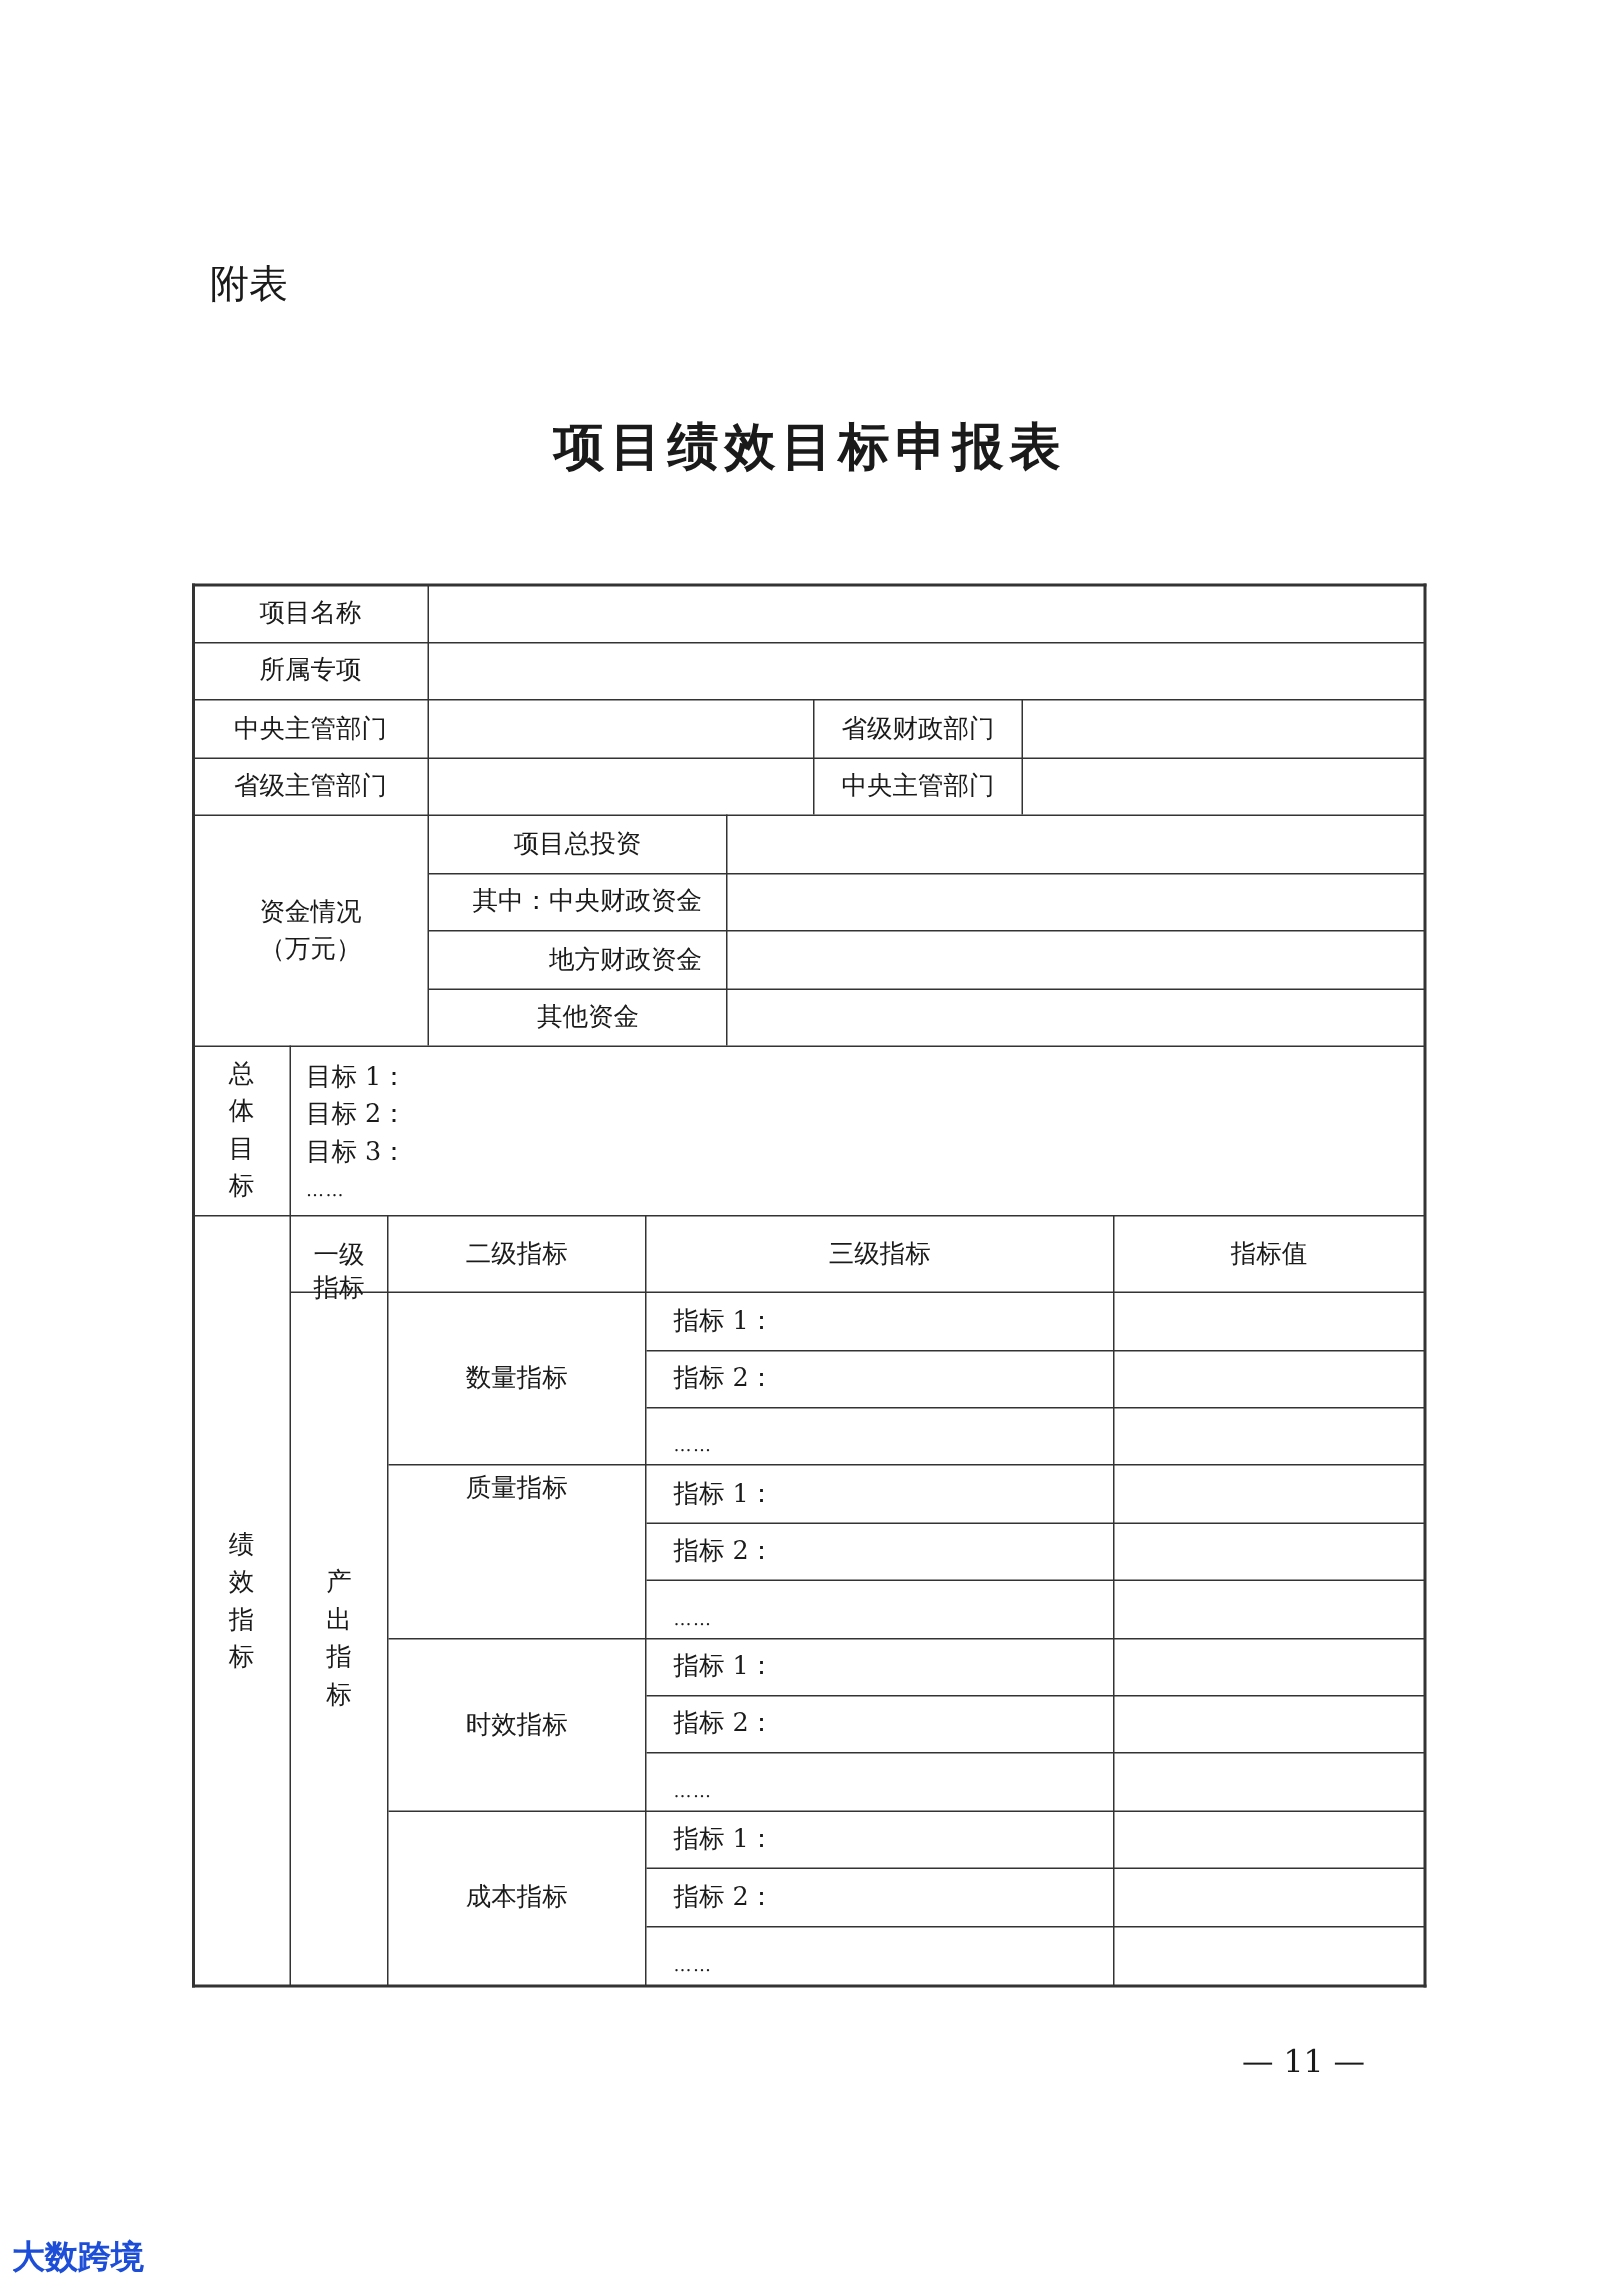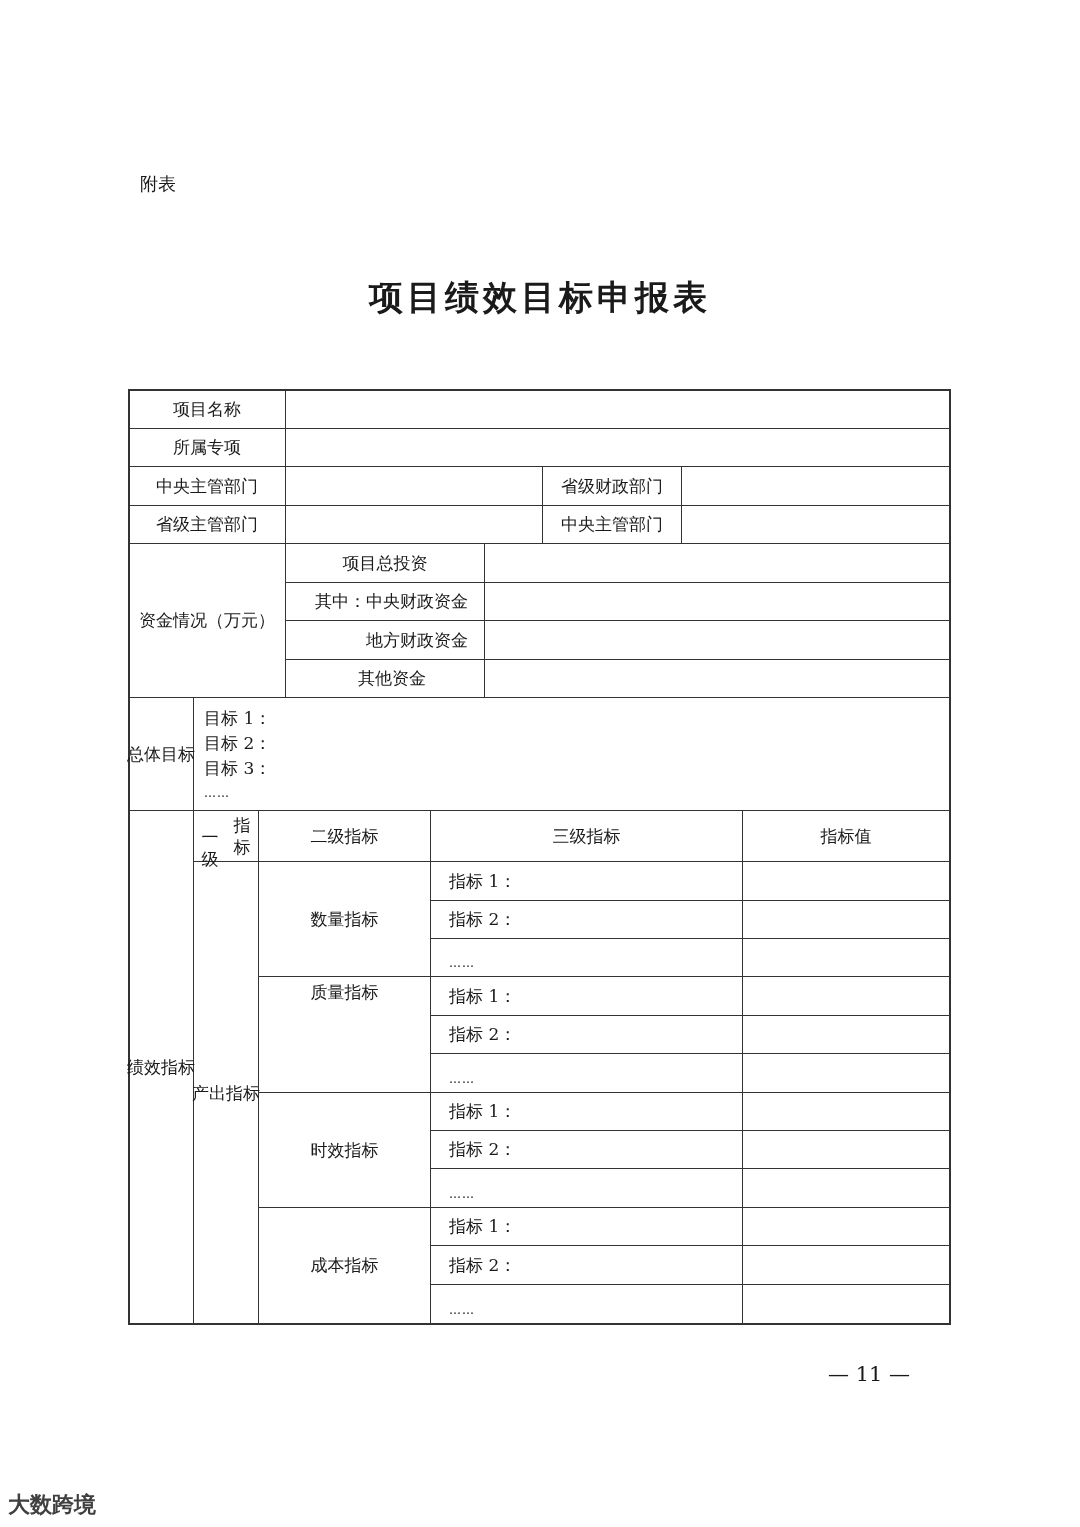--- a/index.html
+++ b/index.html
@@ -1,30 +1,30 @@
 <!DOCTYPE html>
 <html><head>
 <meta charset="utf-8">
 <style>
   html, body { margin:0; padding:0; background:#ffffff; }
   body { width:1080px; height:1527px; position:relative; overflow:hidden;
          font-family:"DejaVu Serif","Liberation Serif",serif; color:#1a1a1a; }
   .abs { position:absolute; }
-  .appendix { left:140px; top:172px; font-size:18px; font-family:"DejaVu Sans","Liberation Sans",sans-serif; }
+  .appendix { left:140px; top:172px; font-size:26px; font-family:"DejaVu Sans","Liberation Sans",sans-serif; }
   .title { left:0; width:1080px; top:275px; text-align:center; font-size:34px; font-weight:bold; letter-spacing:4px; }
   .line { position:absolute; background:#333; }
   .cell { position:absolute; display:flex; align-items:center; justify-content:center;
           font-size:17px; line-height:1.2; text-align:center; }
   .left { justify-content:flex-start; padding-left:18px; }
-  .vert { }
+  .vert { flex-direction:column; }
   .vert span { display:block; line-height:25px; }
   .goals { position:absolute; left:204px; top:706px; font-size:17px; line-height:25px; }
   .dots { font-size:12px; letter-spacing:1px; }
   .pageno { left:828px; top:1362px; font-size:21px; }
-  .watermark { left:8px; top:1490px; font-size:22px; color:#404040; font-family:"DejaVu Sans",sans-serif; font-weight:bold; }
+  .watermark { left:8px; top:1490px; font-size:22px; color:#1d4ed8; font-family:"DejaVu Sans",sans-serif; font-weight:bold; }
 </style>
 </head>
 <body>
 
 <div class="abs appendix">附表</div>
 <div class="abs title">项目绩效目标申报表</div>
 
 <div>
 
   <div class="line" style="left:128px;top:389px;width:823px;height:2px;"></div>

